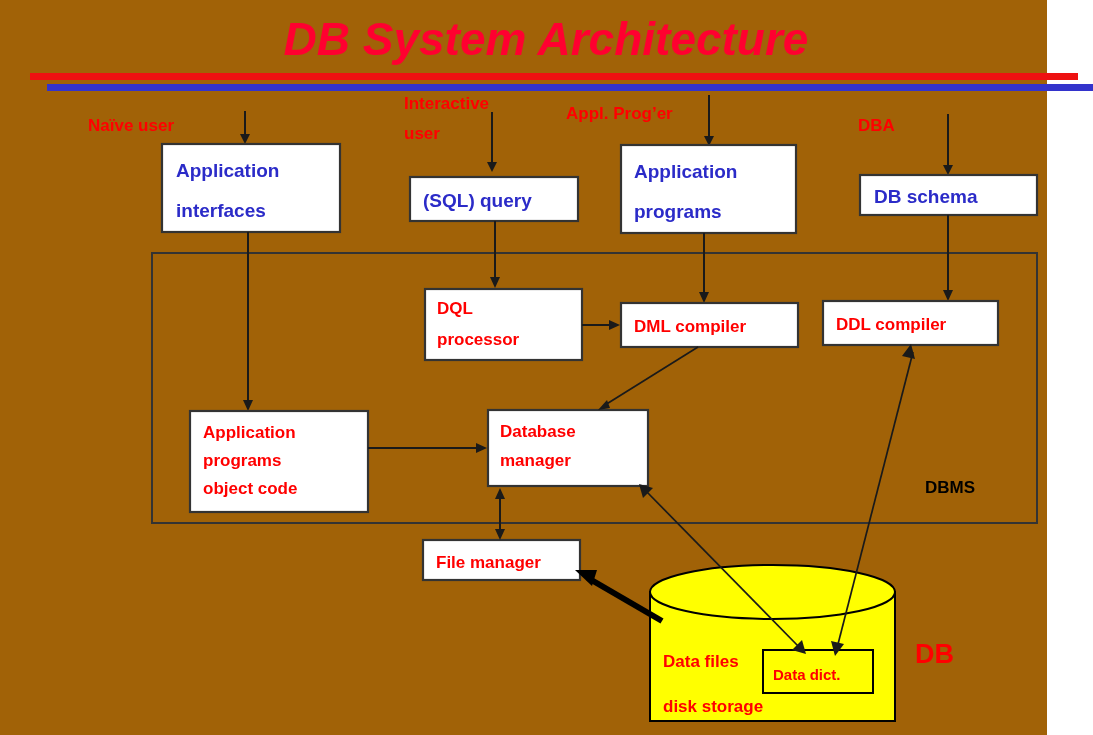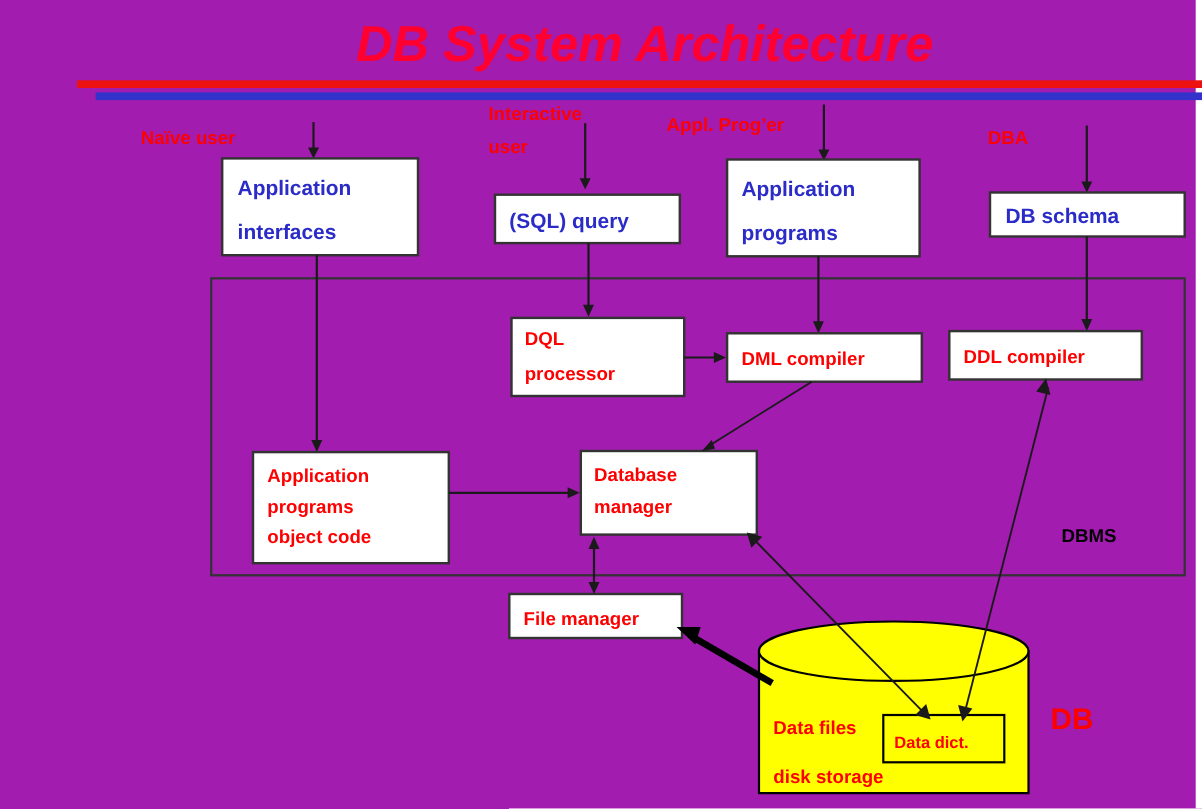--- a/index.html
+++ b/index.html
@@ -1,17 +1,17 @@
 <!DOCTYPE html>
 <html><head>
 <meta charset="utf-8">
 <style>
   html,body{margin:0;padding:0;background:#ffffff;}
   body{width:1093px;height:735px;font-family:"Liberation Sans",sans-serif;overflow:hidden;}
-  #stage{position:relative;width:1047px;height:735px;background:#a21caf;padding-left:40px;}
+  #stage{position:relative;width:1047px;height:735px;background:#a16207;}
   svg{display:block;}
   .ttl{font-weight:bold;font-style:italic;font-size:46px;fill:#ff0030;font-family:"Liberation Sans",sans-serif;}
   .blue{fill:#2b2bc8;font-weight:bold;font-size:19px;font-family:"Liberation Sans",sans-serif;}
   .red{fill:#ff0000;font-weight:bold;font-size:17px;font-family:"Liberation Sans",sans-serif;}
   .redsm{fill:#ff0000;font-weight:bold;font-size:15px;font-family:"Liberation Sans",sans-serif;}
   .redbig{fill:#ff0000;font-weight:bold;font-size:27px;font-family:"Liberation Sans",sans-serif;}
   .blk{fill:#000000;font-weight:bold;font-size:17px;font-family:"Liberation Sans",sans-serif;}
   .bx{fill:#ffffff;stroke:#333333;stroke-width:2.2;}
   .bxy{fill:#ffff00;stroke:#000000;stroke-width:2;}
   .cont{fill:none;stroke:#333333;stroke-width:2;}

